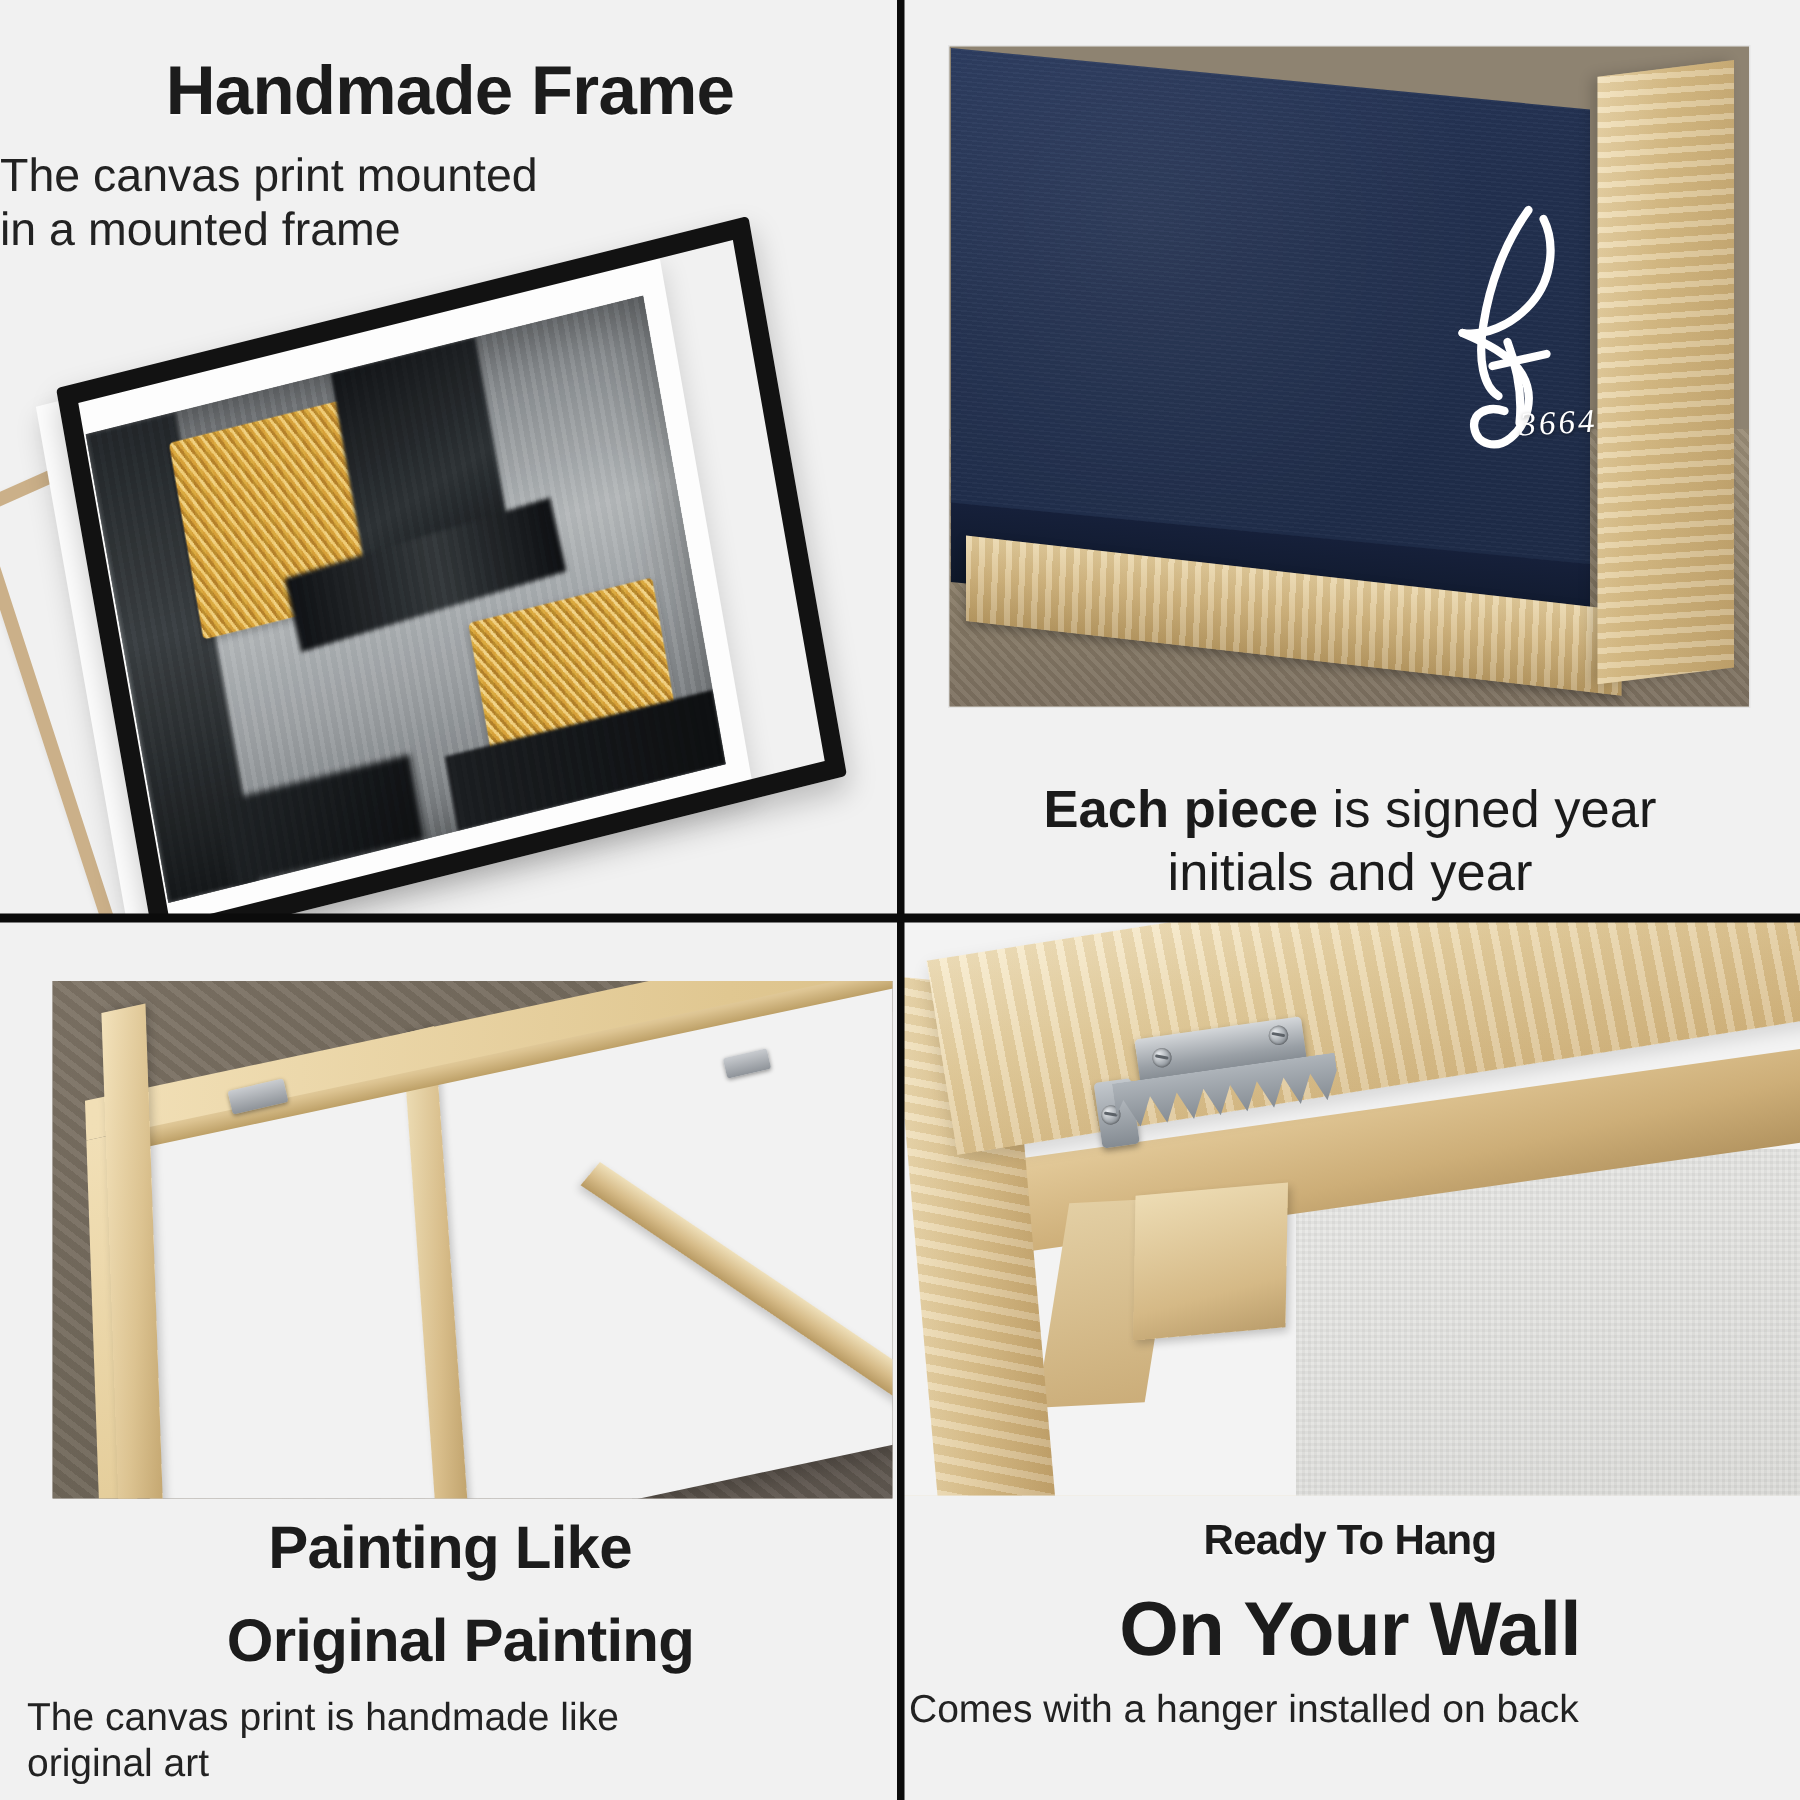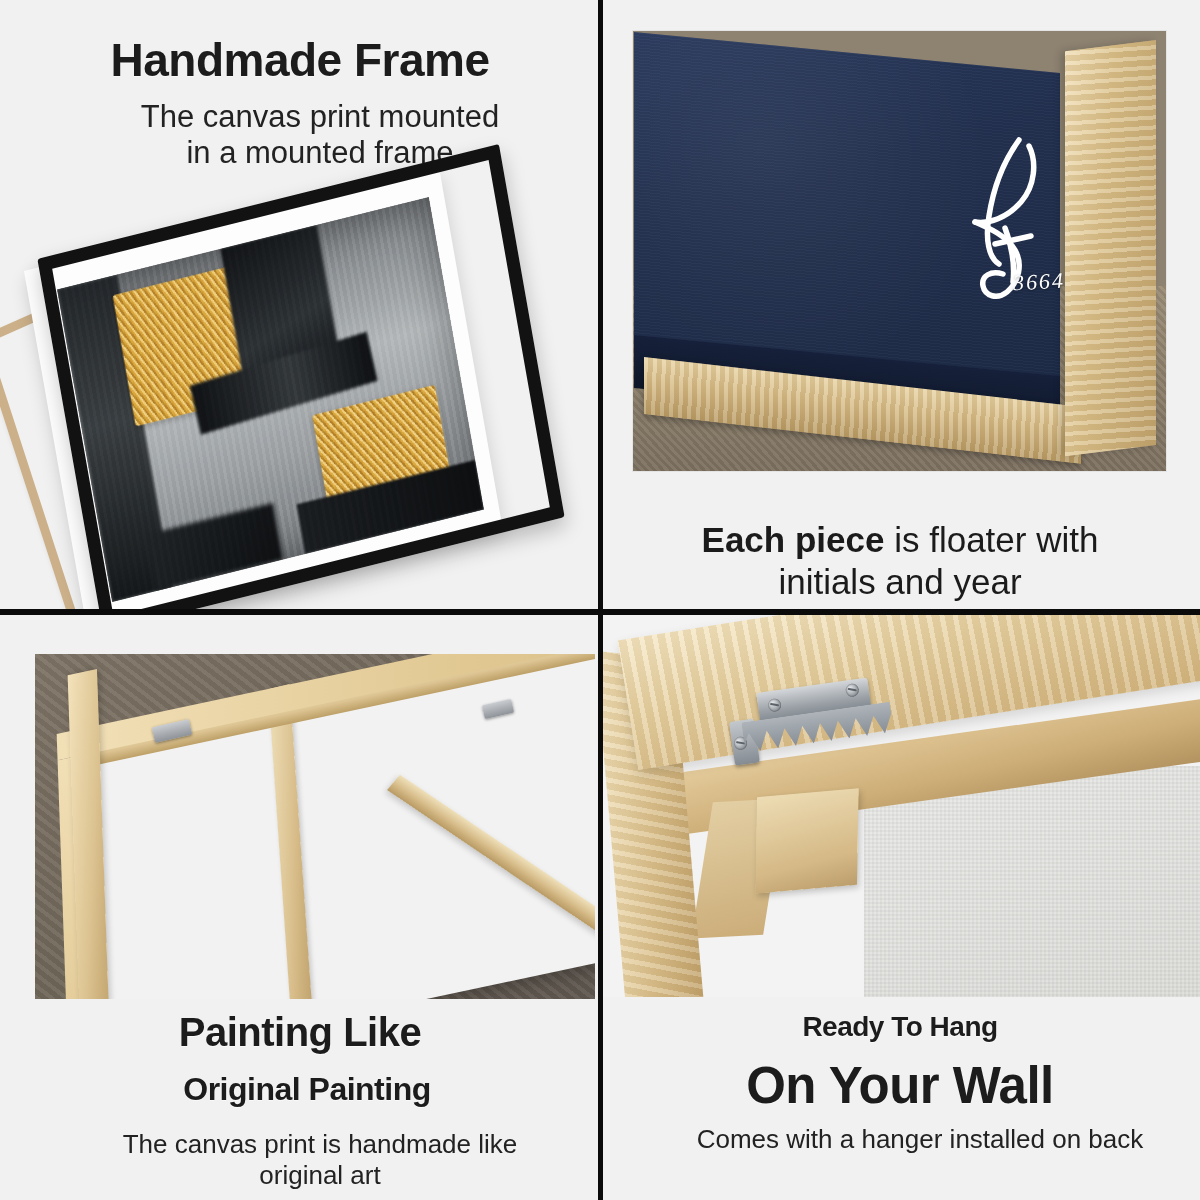--- a/index.html
+++ b/index.html
@@ -28,21 +28,21 @@
   }
   .panel{position:relative;overflow:hidden;background:#f1f1f1;}
 
   
   .heading{
     text-align:center;color:#1c1c1c;font-weight:bold;
     letter-spacing:-0.5px;line-height:1.06;
     text-shadow:0 1px 0 rgba(255,255,255,.55);
   }
   .sub{
-    text-align:center;color:#222;font-weight:400;line-height:1.18;padding-left:40px;
+    color:#222;font-weight:400;line-height:1.18;
   }
 
   
   .p1 .title{font-size:46px;margin:36px 0 0 0;}
   .p1 .desc{font-size:31px;margin:14px 0 0 0;}
   .p1-art{
     position:absolute;left:0;top:190px;width:600px;height:422px;
   }
 
   
@@ -56,21 +56,21 @@
     font-size:35px;line-height:1.2;text-align:center;color:#1b1b1b;
   }
   .p2 .cap b{font-weight:bold;}
 
   
   .p3-photo{
     position:absolute;left:35px;top:42px;width:560px;height:345px;
     background:#7d7366;overflow:hidden;
   }
   .p3 .h1{font-size:40px;margin:0;position:absolute;left:0;right:0;top:399px;}
-  .p3 .h2{font-size:32px;margin:0;position:absolute;left:0;right:0;top:461px;padding-left:14px;}
+  .p3 .h2{font-size:40px;margin:0;position:absolute;left:0;right:0;top:461px;padding-left:14px;}
   .p3 .d1{font-size:26px;margin:0;position:absolute;left:18px;right:18px;top:517px;}
 
   
   .p4-photo{
     position:absolute;left:0;top:0;width:600px;height:385px;
     background:#efe7d6;overflow:hidden;
   }
   .p4 .h1{font-size:28px;margin:0;position:absolute;left:0;right:0;top:400px;}
   .p4 .h2{font-size:51px;margin:0;position:absolute;left:0;right:0;top:447px;}
   .p4 .d1{font-size:26px;margin:0;position:absolute;left:6px;right:6px;top:512px;}
@@ -374,21 +374,21 @@
           <path d="M74 8 C58 30 48 58 44 84 C40 108 44 126 54 132"></path>
           <path d="M84 14 C92 30 90 54 76 70 C62 86 44 92 30 90"></path>
           <path d="M30 90 C44 96 62 104 70 118 C78 132 74 150 62 160 C52 168 40 164 38 154 C36 144 46 138 58 142"></path>
           <path d="M60 96 C66 112 70 132 68 150"></path>
           <path d="M50 112 L86 104"></path>
         </g>
       </svg>
       <div class="ph2-sig-year">3664</div>
     </div>
     <p class="cap">
-      <b>Each piece</b><span> is floater with</span><br>
+      <b>Each piece</b><span> is signed year</span><br>
       <span>initials and year</span>
     </p>
   </section>
 
   <section class="panel p3">
     <div class="p3-photo">
       <div class="ph3-floor"></div>
       <div class="ph3-canvas"></div>
       <div class="ph3-cross1"></div>
       <div class="ph3-cross2"></div>

